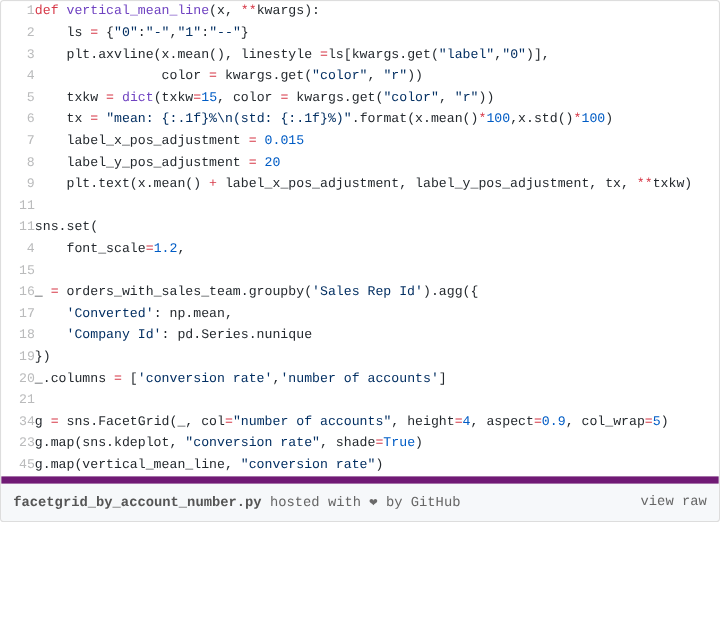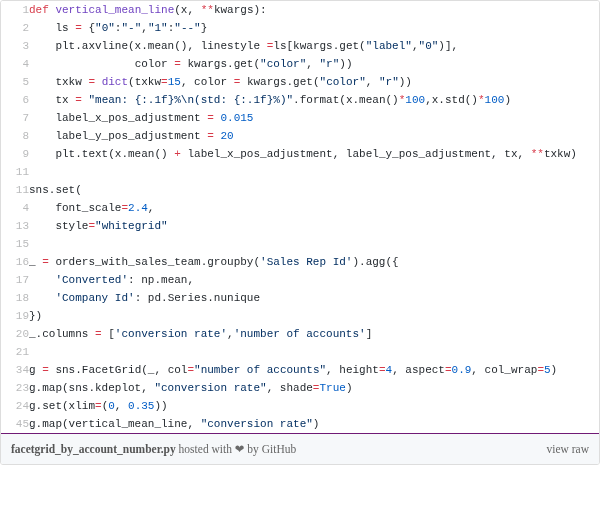--- a/index.html
+++ b/index.html
@@ -10,21 +10,21 @@
   td.ln{width:28px;min-width:28px;text-align:right;color:#babbbc;font-size:11px;
         padding:2px 8px 2px 0;user-select:none;border-right:0;line-height:18px;}
   td.cl{font-size:11px;line-height:18px;padding:2px 0 2px 14px;white-space:pre;color:#24292e;}
   
   .kw{color:#d73a49;}      
   .fn{color:#6f42c1;}      
   .s {color:#032f62;}      
   .n {color:#005cc5;}      
   .op{color:#d73a49;}      
   .pa{color:#24292e;}      
-  .footer{background:#f6f8fa;border-top:1px solid #701a75;padding:8px 10px;font-family:Liberation Serif, serif;font-size:11.5px;color:#666;display:flex;justify-content:space-between;align-items:center;}
+  .footer{background:#f6f8fa;border-top:6px solid #701a75;padding:8px 10px;font-family:Liberation Mono, monospace;font-size:11.5px;color:#666;display:flex;justify-content:space-between;align-items:center;}
   .footer a{color:#666;text-decoration:none;}
   .heart{color:#6a6a6a;}
   .fname{color:#666;}
   .fname b{font-weight:600;color:#555;}
   .rawlink{color:#666;margin-left:44px;}
 </style>
 </head>
 <body>
 
 <div class="gist">
@@ -70,25 +70,21 @@
           <tr>
             <td class="ln">11</td>
             <td class="cl"></td>
           </tr>
           <tr>
             <td class="ln">11</td>
             <td class="cl">sns.set(</td>
           </tr>
           <tr>
             <td class="ln">4</td>
-            <td class="cl">    <span class="pa">font_scale</span><span class="op">=</span><span class="n">2.4</span>,</td>
-          </tr>
-          <tr>
-            <td class="ln">13</td>
-            <td class="cl">    <span class="pa">style</span><span class="op">=</span><span class="s">"whitegrid"</span></td>
+            <td class="cl">    <span class="pa">font_scale</span><span class="op">=</span><span class="n">1.2</span>,</td>
           </tr>
           <tr>
             <td class="ln">15</td>
             <td class="cl"></td>
           </tr>
           <tr>
             <td class="ln">16</td>
             <td class="cl">_ <span class="op">=</span> orders_with_sales_team.groupby(<span class="s">'Sales Rep Id'</span>).agg({</td>
           </tr>
           <tr>
@@ -113,24 +109,20 @@
           </tr>
           <tr>
             <td class="ln">34</td>
             <td class="cl">g <span class="op">=</span> sns.FacetGrid(_, <span class="pa">col</span><span class="op">=</span><span class="s">"number of accounts"</span>, <span class="pa">height</span><span class="op">=</span><span class="n">4</span>, <span class="pa">aspect</span><span class="op">=</span><span class="n">0.9</span>, <span class="pa">col_wrap</span><span class="op">=</span><span class="n">5</span>)</td>
           </tr>
           <tr>
             <td class="ln">23</td>
             <td class="cl">g.map(sns.kdeplot, <span class="s">"conversion rate"</span>, <span class="pa">shade</span><span class="op">=</span><span class="n">True</span>)</td>
           </tr>
           <tr>
-            <td class="ln">24</td>
-            <td class="cl">g.set(<span class="pa">xlim</span><span class="op">=</span>(<span class="n">0</span>, <span class="n">0.35</span>))</td>
-          </tr>
-          <tr>
             <td class="ln">45</td>
             <td class="cl">g.map(vertical_mean_line, <span class="s">"conversion rate"</span>)</td>
           </tr>
         </tbody>
     </table>
   </div>
   <div class="footer">
     <span class="fname">
       <a href="#"><b>facetgrid_by_account_number.py</b></a><span> hosted with </span><span class="heart">❤</span><span> by </span><a href="#">GitHub</a>
     </span>

